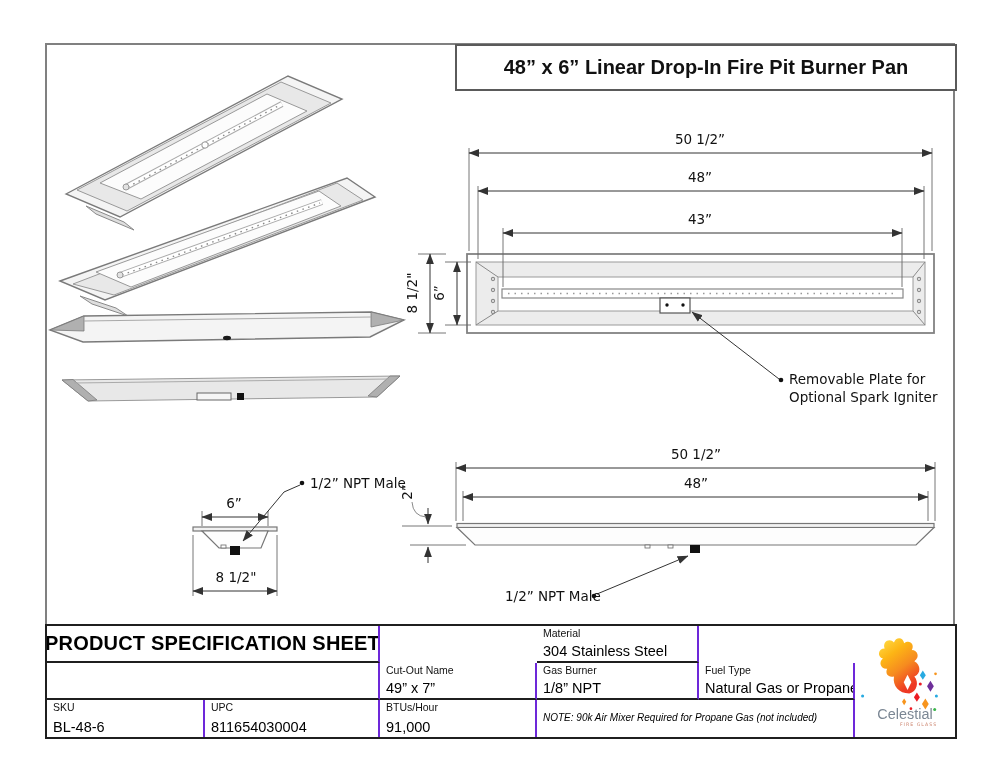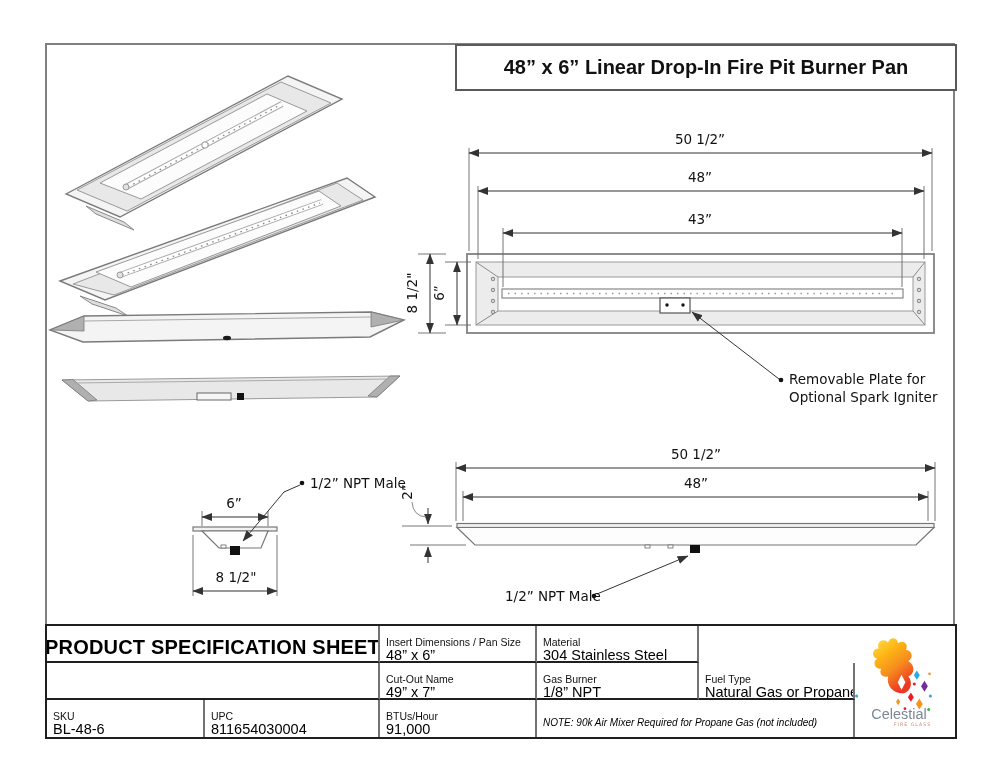--- a/index.html
+++ b/index.html
@@ -25,32 +25,32 @@
   .iso3{fill:#fcfcfc;stroke:#999;stroke-width:1;}
   .foot{fill:#dedede;stroke:#8a8a8a;stroke-width:1;}
   .tipdark{fill:#b0b0b0;stroke:#7a7a7a;stroke-width:0.8;}
 
   
   #spec-table{position:absolute;left:45px;top:624px;width:912px;box-sizing:border-box;
         border:2px solid #1f1f1f;display:grid;background:#fff;
         grid-template-columns:158px 175px 157px 162px 156px 100px;
         grid-template-rows:37px 37px 37px;
         font-family:"Liberation Sans",sans-serif;}
-  .cell{box-sizing:border-box;border-right:2px solid #737373;border-bottom:2px solid #1f1f1f;
-        padding:10px 6px 2px 6px;display:flex;flex-direction:column;justify-content:space-between;
+  .cell{box-sizing:border-box;border-right:2px solid #6d28d9;border-bottom:2px solid #1f1f1f;
+        padding:1px 6px 2px 6px;display:flex;flex-direction:column;justify-content:space-between;
         overflow:hidden;background:#fff;}
   .cell.no-r{border-right:none;}
   .cell.no-b{border-bottom:none;}
   .lbl{font-size:10.5px;color:#111;line-height:1.15;}
   .val{font-size:14.5px;color:#000;line-height:1.05;white-space:nowrap;}
   .inote{font-size:12px;font-style:italic;}
   #title-cell{align-items:center;justify-content:center;font-weight:bold;font-size:20px;color:#000;
         letter-spacing:0.2px;white-space:nowrap;}
   #note-cell{font-size:10px;font-style:italic;justify-content:center;line-height:1.35;color:#000;}
-  #logo-cell{align-items:flex-end;justify-content:center;padding:8px;}
+  #logo-cell{align-items:center;justify-content:center;padding:8px;}
   .celestial-name{font-family:"Liberation Sans",sans-serif;}
 </style>
 </head>
 <body>
 
 <div id="page">
 
   <div id="sheet-border"></div>
 
   <div id="title-box">
@@ -216,24 +216,20 @@
       <text class="lbltxt" x="310" y="488">1/2” NPT Male</text>
     </g>
   </svg>
 
   <div id="spec-table">
 
     <div class="cell" id="title-cell" style="grid-column:1/3;grid-row:1">
       <span>PRODUCT SPECIFICATION SHEET</span>
     </div>
 
-    <div class="cell" style="grid-column:3;grid-row:1">
-      <div class="lbl">Insert Dimensions / Pan Size</div>
-      <div class="val">48” x 6”</div>
-    </div>
 
     <div class="cell" style="grid-column:4;grid-row:1">
       <div class="lbl">Material</div>
       <div class="val">304 Stainless Steel</div>
     </div>
 
 
     <div class="cell no-r no-b" id="logo-cell" style="grid-column:6;grid-row:1/4">
       <svg width="96" height="108" viewBox="0 0 100 112">
         <defs>

